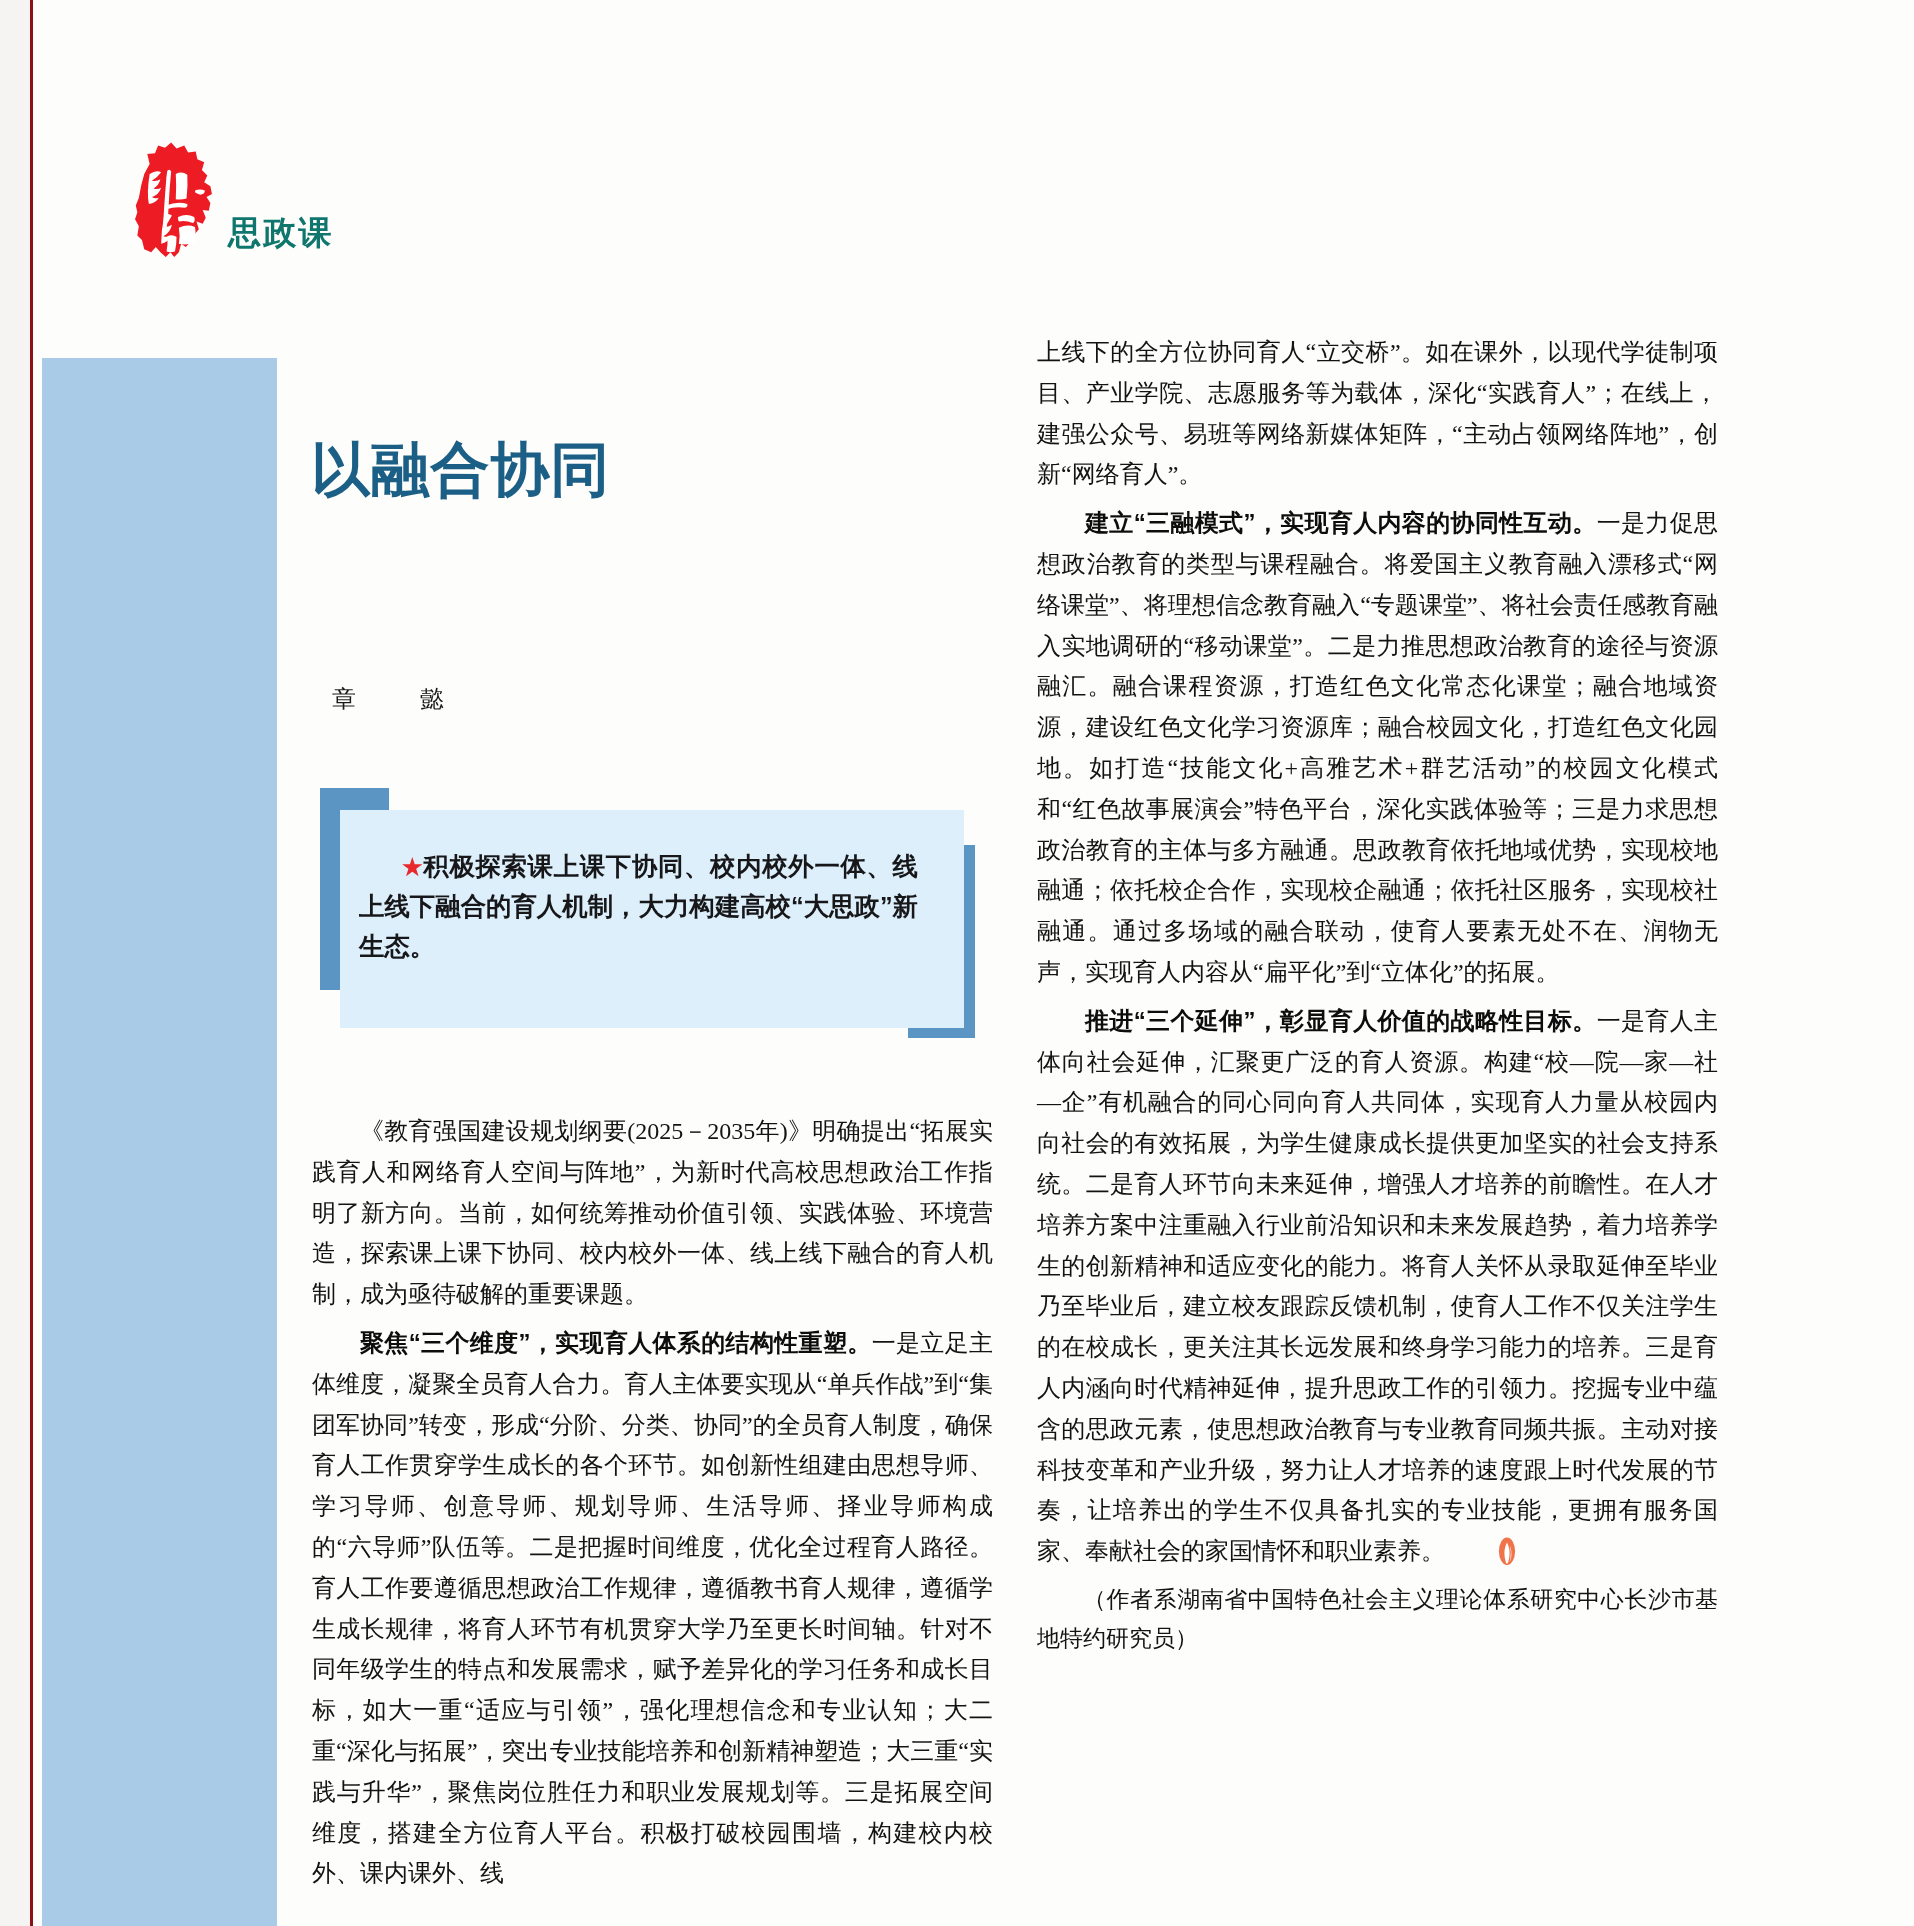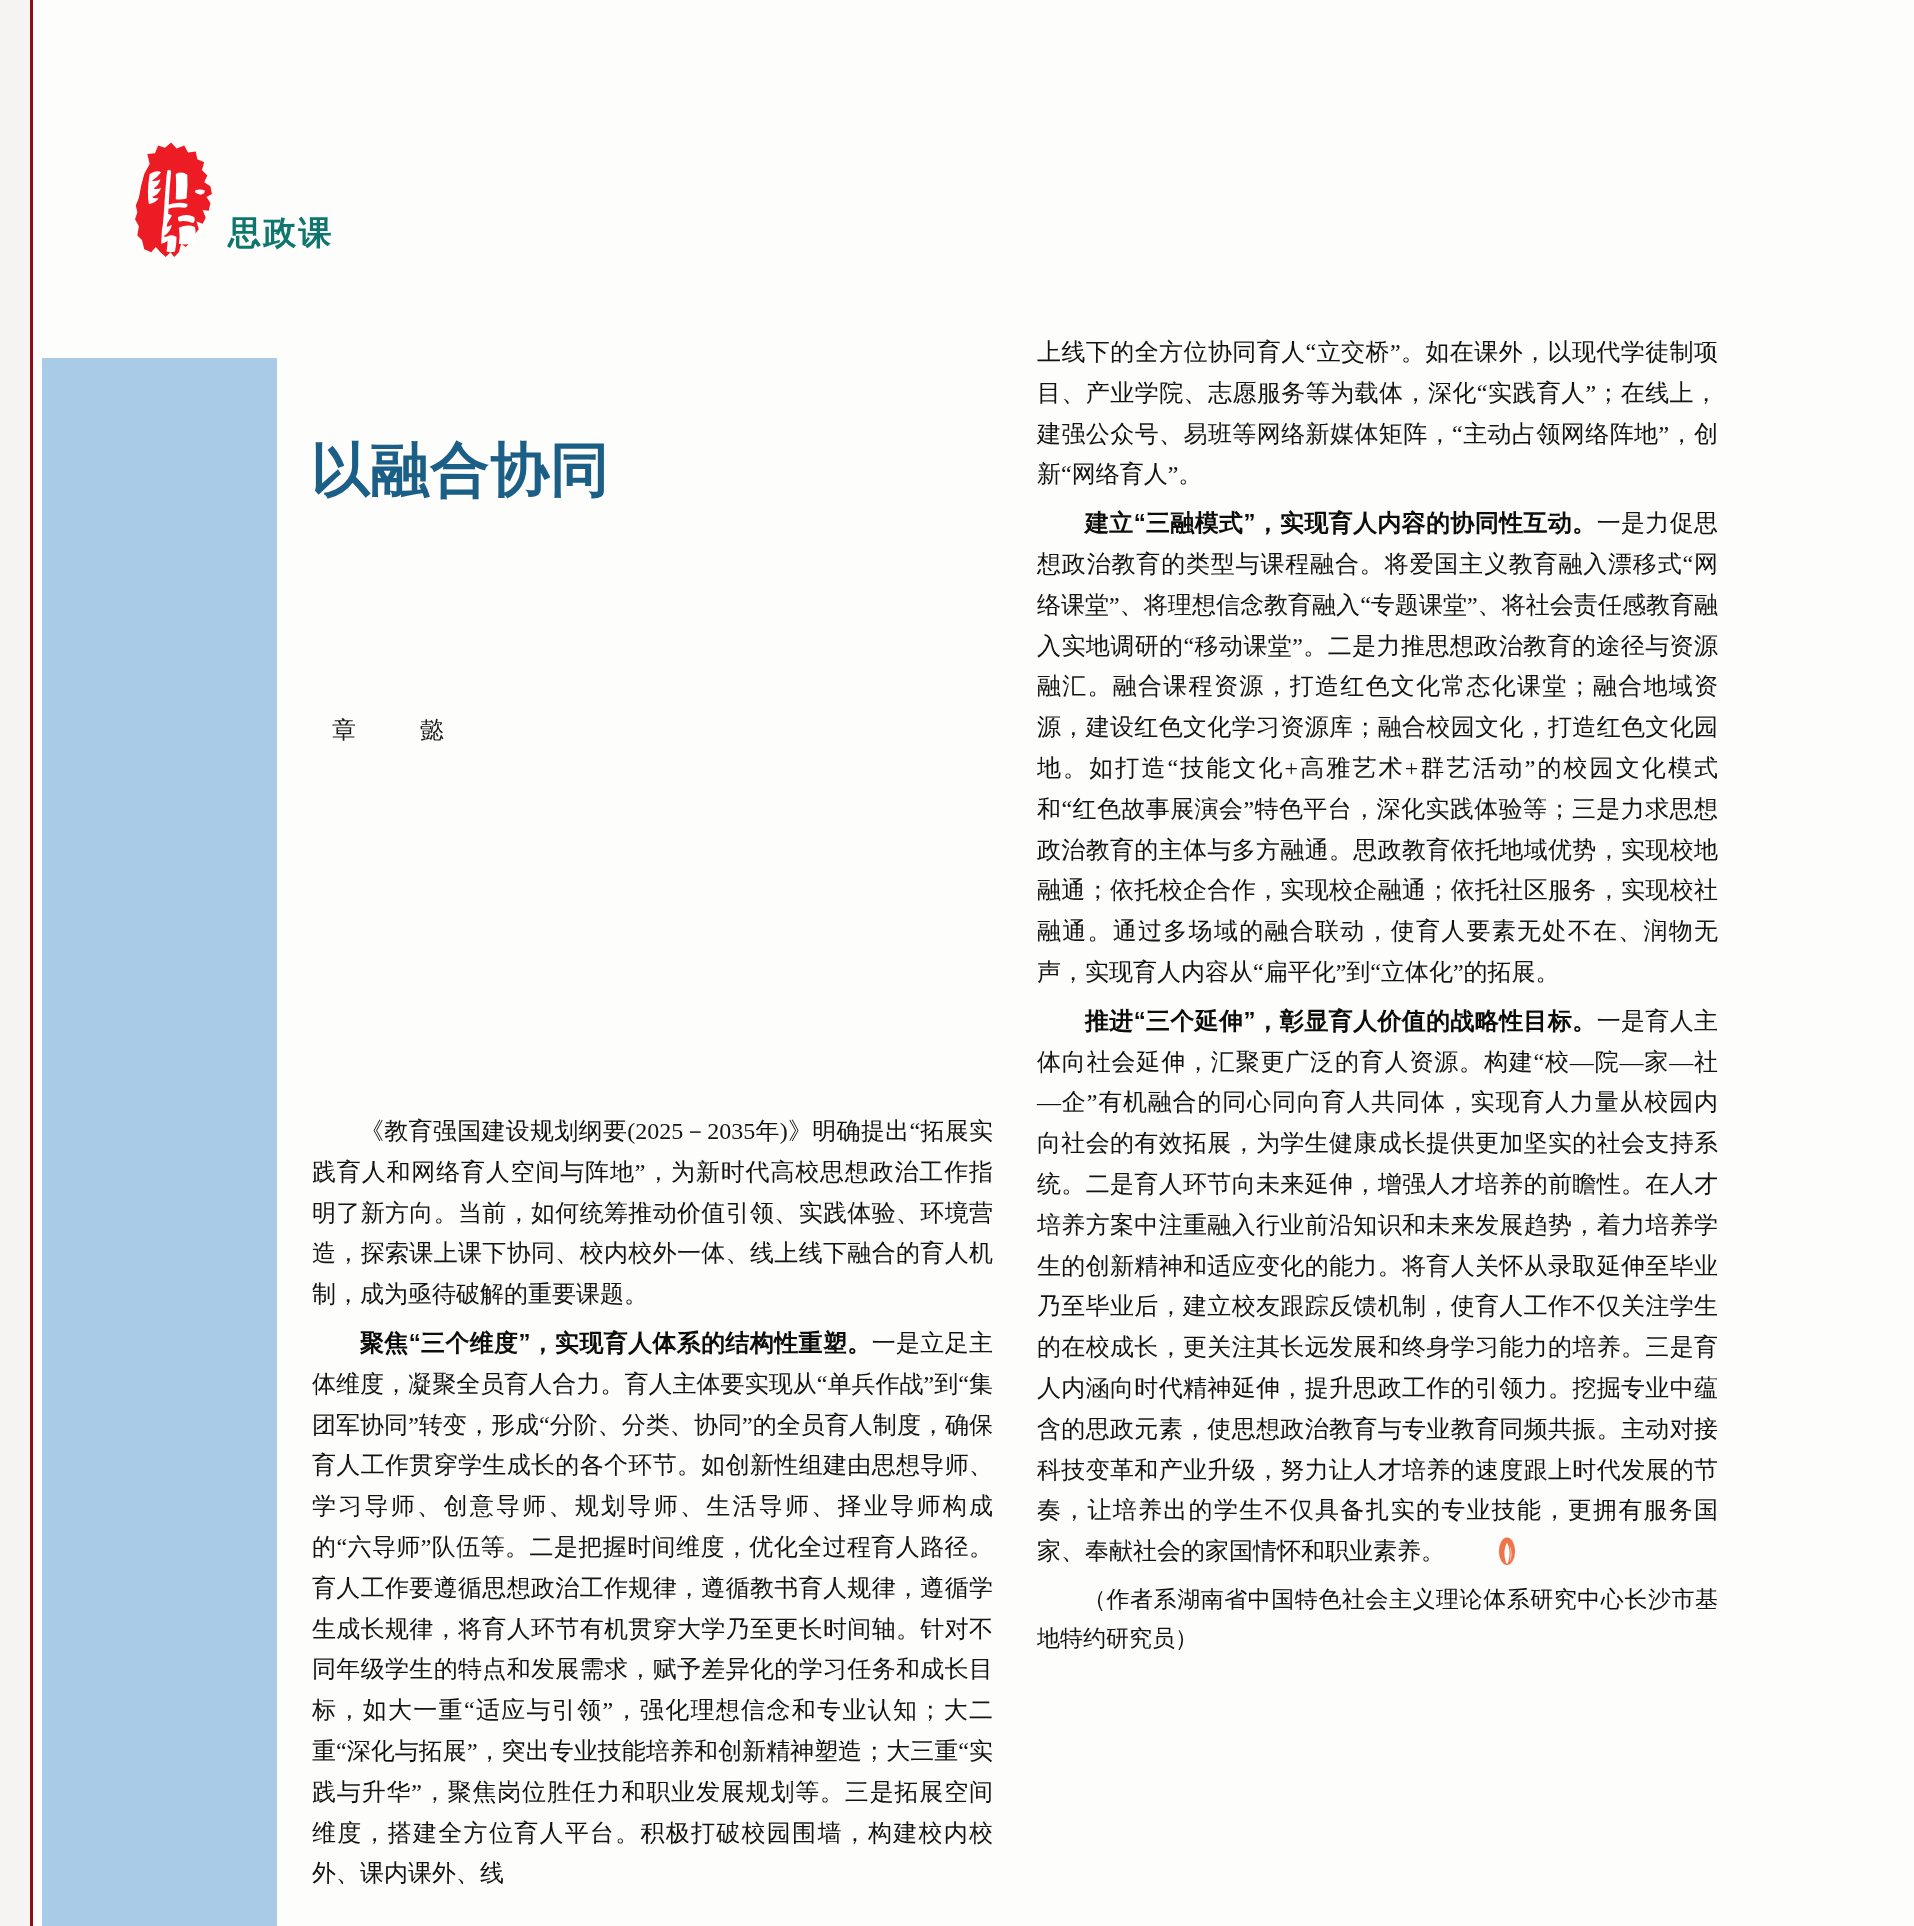--- a/index.html
+++ b/index.html
@@ -69,21 +69,21 @@
     font-family:"Liberation Sans", sans-serif;
     font-weight:700;
     font-size:59px;
     line-height:1.30;
     letter-spacing:0.8px;
     color:#1c5f86;
     white-space:nowrap;
   }
   .author{
     position:absolute;
-    left:332px;top:714px;
+    left:332px;top:683px;
     font-family:Liberation Sans, sans-serif;
     font-size:24px;
     color:#1a1a1a;
     letter-spacing:20px;
     white-space:nowrap;
   }
 
   
   .callout-wrap{
     position:absolute;
@@ -192,20 +192,26 @@
     <div class="seal-word">思政课</div>
   </div>
 
   <div class="blue-bar"></div>
 
   <div class="title-block">
     <div class="title-line">以融合协同</div>
   </div>
   <div class="author">章　懿</div>
 
+  <div class="callout-wrap">
+    <div class="callout-accent-tl"></div>
+    <div class="callout-accent-br"></div>
+    <div class="callout-body"></div>
+    <div class="callout-text"><span class="star">★</span><span>积极探索课上课下协同、校内校外一体、线上线下融合的育人机制，大力构建高校“大思政”新生态。</span></div>
+  </div>
 
   <div class="col left">
     <p>《教育强国建设规划纲要(2025－2035年)》明确提出“拓展实践育人和网络育人空间与阵地”，为新时代高校思想政治工作指明了新方向。当前，如何统筹推动价值引领、实践体验、环境营造，探索课上课下协同、校内校外一体、线上线下融合的育人机制，成为亟待破解的重要课题。</p>
     <p><span class="hd">聚焦“三个维度”，实现育人体系的结构性重塑。</span><span>一是立足主体维度，凝聚全员育人合力。育人主体要实现从“单兵作战”到“集团军协同”转变，形成“分阶、分类、协同”的全员育人制度，确保育人工作贯穿学生成长的各个环节。如创新性组建由思想导师、学习导师、创意导师、规划导师、生活导师、择业导师构成的“六导师”队伍等。二是把握时间维度，优化全过程育人路径。育人工作要遵循思想政治工作规律，遵循教书育人规律，遵循学生成长规律，将育人环节有机贯穿大学乃至更长时间轴。针对不同年级学生的特点和发展需求，赋予差异化的学习任务和成长目标，如大一重“适应与引领”，强化理想信念和专业认知；大二重“深化与拓展”，突出专业技能培养和创新精神塑造；大三重“实践与升华”，聚焦岗位胜任力和职业发展规划等。三是拓展空间维度，搭建全方位育人平台。积极打破校园围墙，构建校内校外、课内课外、线</span></p>
   </div>
 
   <div class="col right">
     <p class="cont">上线下的全方位协同育人“立交桥”。如在课外，以现代学徒制项目、产业学院、志愿服务等为载体，深化“实践育人”；在线上，建强公众号、易班等网络新媒体矩阵，“主动占领网络阵地”，创新“网络育人”。</p>
     <p><span class="hd">建立“三融模式”，实现育人内容的协同性互动。</span><span>一是力促思想政治教育的类型与课程融合。将爱国主义教育融入漂移式“网络课堂”、将理想信念教育融入“专题课堂”、将社会责任感教育融入实地调研的“移动课堂”。二是力推思想政治教育的途径与资源融汇。融合课程资源，打造红色文化常态化课堂；融合地域资源，建设红色文化学习资源库；融合校园文化，打造红色文化园地。如打造“技能文化+高雅艺术+群艺活动”的校园文化模式和“红色故事展演会”特色平台，深化实践体验等；三是力求思想政治教育的主体与多方融通。思政教育依托地域优势，实现校地融通；依托校企合作，实现校企融通；依托社区服务，实现校社融通。通过多场域的融合联动，使育人要素无处不在、润物无声，实现育人内容从“扁平化”到“立体化”的拓展。</span></p>
     <p><span class="hd">推进“三个延伸”，彰显育人价值的战略性目标。</span><span>一是育人主体向社会延伸，汇聚更广泛的育人资源。构建“校—院—家—社—企”有机融合的同心同向育人共同体，实现育人力量从校园内向社会的有效拓展，为学生健康成长提供更加坚实的社会支持系统。二是育人环节向未来延伸，增强人才培养的前瞻性。在人才培养方案中注重融入行业前沿知识和未来发展趋势，着力培养学生的创新精神和适应变化的能力。将育人关怀从录取延伸至毕业乃至毕业后，建立校友跟踪反馈机制，使育人工作不仅关注学生的在校成长，更关注其长远发展和终身学习能力的培养。三是育人内涵向时代精神延伸，提升思政工作的引领力。挖掘专业中蕴含的思政元素，使思想政治教育与专业教育同频共振。主动对接科技变革和产业升级，努力让人才培养的速度跟上时代发展的节奏，让培养出的学生不仅具备扎实的专业技能，更拥有服务国家、奉献社会的家国情怀和职业素养。</span><span class="endmark">

